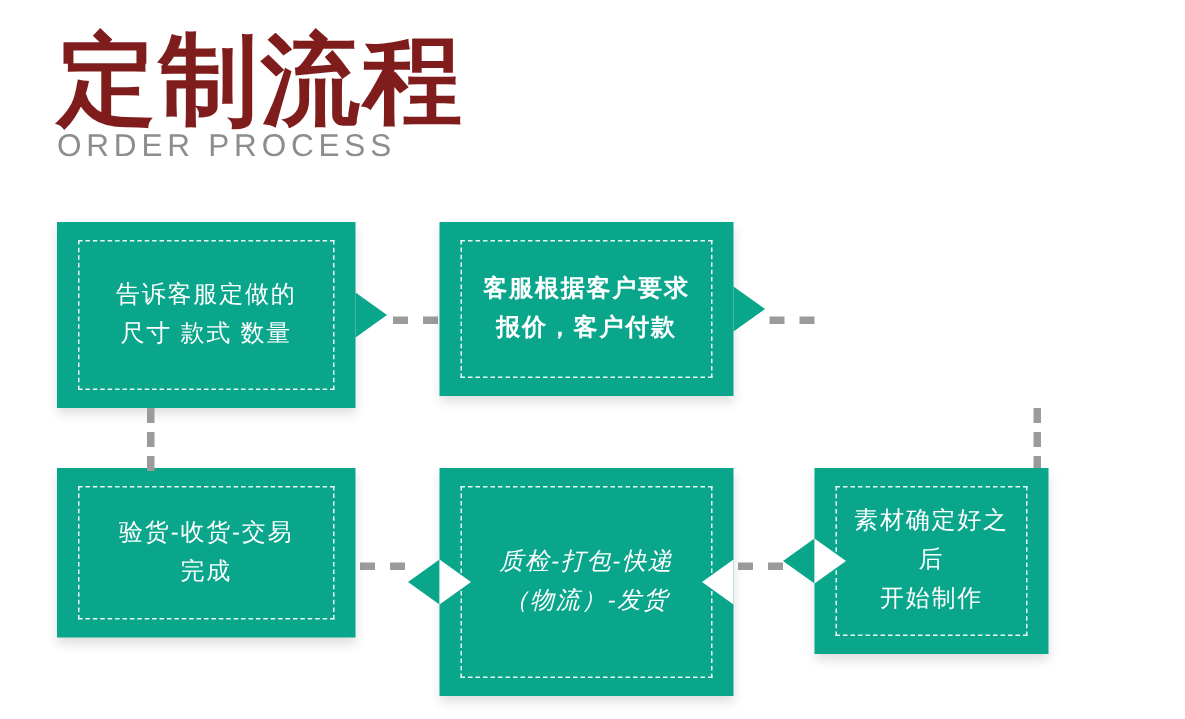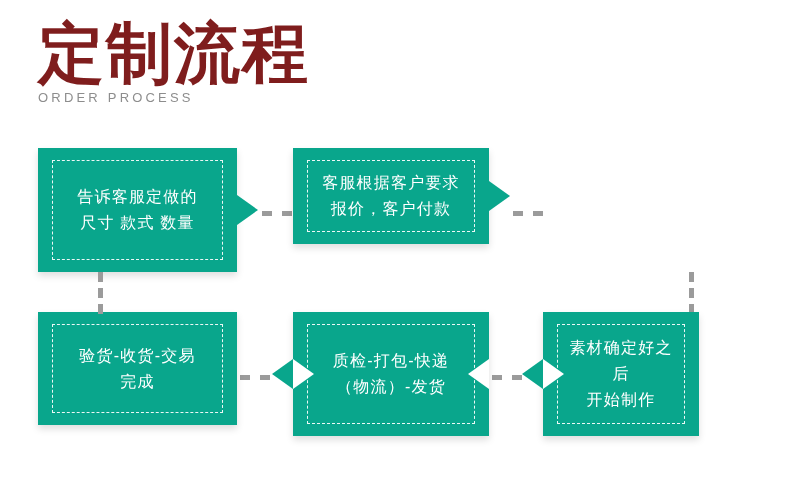--- a/index.html
+++ b/index.html
@@ -26,21 +26,21 @@
   #title {
     font-size: 66px;
     line-height: 58px;
     font-weight: bold;
     color: #7f1d1d;
     letter-spacing: 2px;
     white-space: nowrap;
   }
   #subtitle {
     margin-top: 6px;
-    font-size: 13px;
+    font-size: 21px;
     line-height: 20px;
     color: #8d8d8d;
     letter-spacing: 3.2px;
     white-space: nowrap;
   }
 
   
   #flow {
     position: absolute;
     left: 0;
@@ -154,21 +154,21 @@
 
   <div class="node" style="left:38px; top:148px; width:199px; height:124px;">
     <div class="inner-dash"></div>
     <div class="label">告诉客服定做的
 尺寸 款式 数量</div>
     <div class="arrow-out-right"></div>
   </div>
 
   <div class="conn-h" style="left:262px; top:211px; width:30px;"></div>
 
-  <div class="node" style="left:293px; top:148px; width:196px; height:96px;">
+  <div class="node" style="left:293px; top:148px; width:196px; height:116px;font-weight:bold;">
     <div class="inner-dash"></div>
     <div class="label">客服根据客户要求
 报价，客户付款</div>
     <div class="arrow-out-right"></div>
   </div>
 
   <div class="conn-h" style="left:513px; top:211px; width:30px;"></div>
 
 
   <div class="conn-v" style="left:689px; top:272px; height:42px;"></div>
@@ -176,21 +176,21 @@
   <div class="node" style="left:543px; top:312px; width:156px; height:124px;">
     <div class="inner-dash"></div>
     <div class="label">素材确定好之后
 开始制作</div>
     <div class="arrow-in-left"></div>
     <div class="notch-left"></div>
   </div>
 
   <div class="conn-h" style="left:492px; top:375px; width:30px;"></div>
 
-  <div class="node" style="left:293px; top:312px; width:196px; height:124px;">
+  <div class="node" style="left:293px; top:312px; width:196px; height:152px;font-style:italic;">
     <div class="inner-dash"></div>
     <div class="label">质检-打包-快递
 （物流）-发货</div>
     <div class="arrow-in-left"></div>
     <div class="notch-left"></div>
     <div class="notch-right"></div>
   </div>
 
   <div class="conn-h" style="left:240px; top:375px; width:30px;"></div>
 

